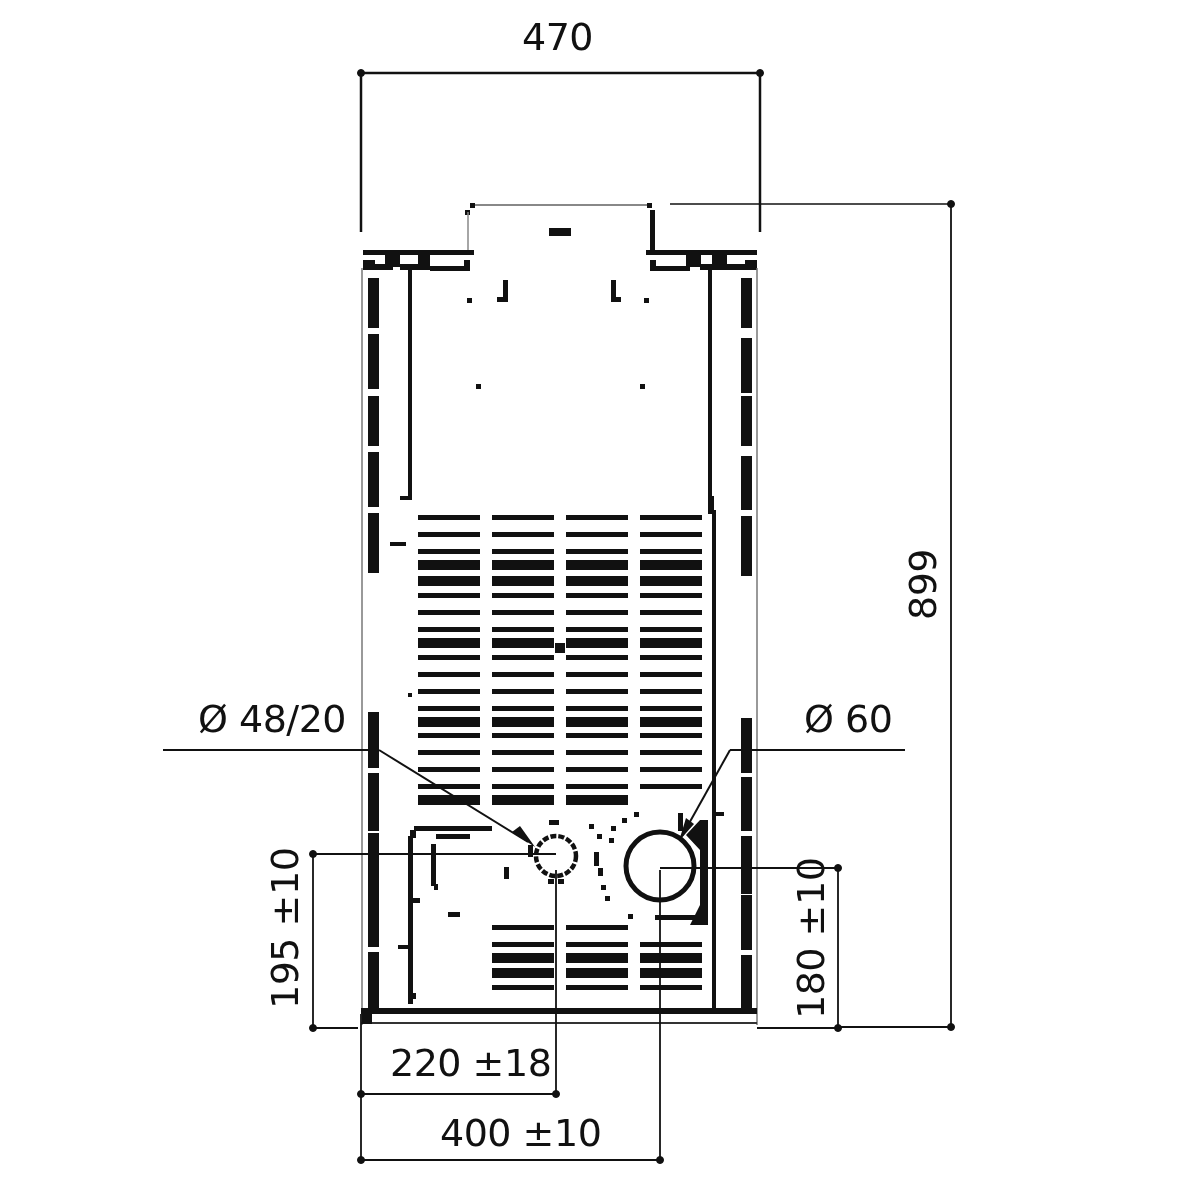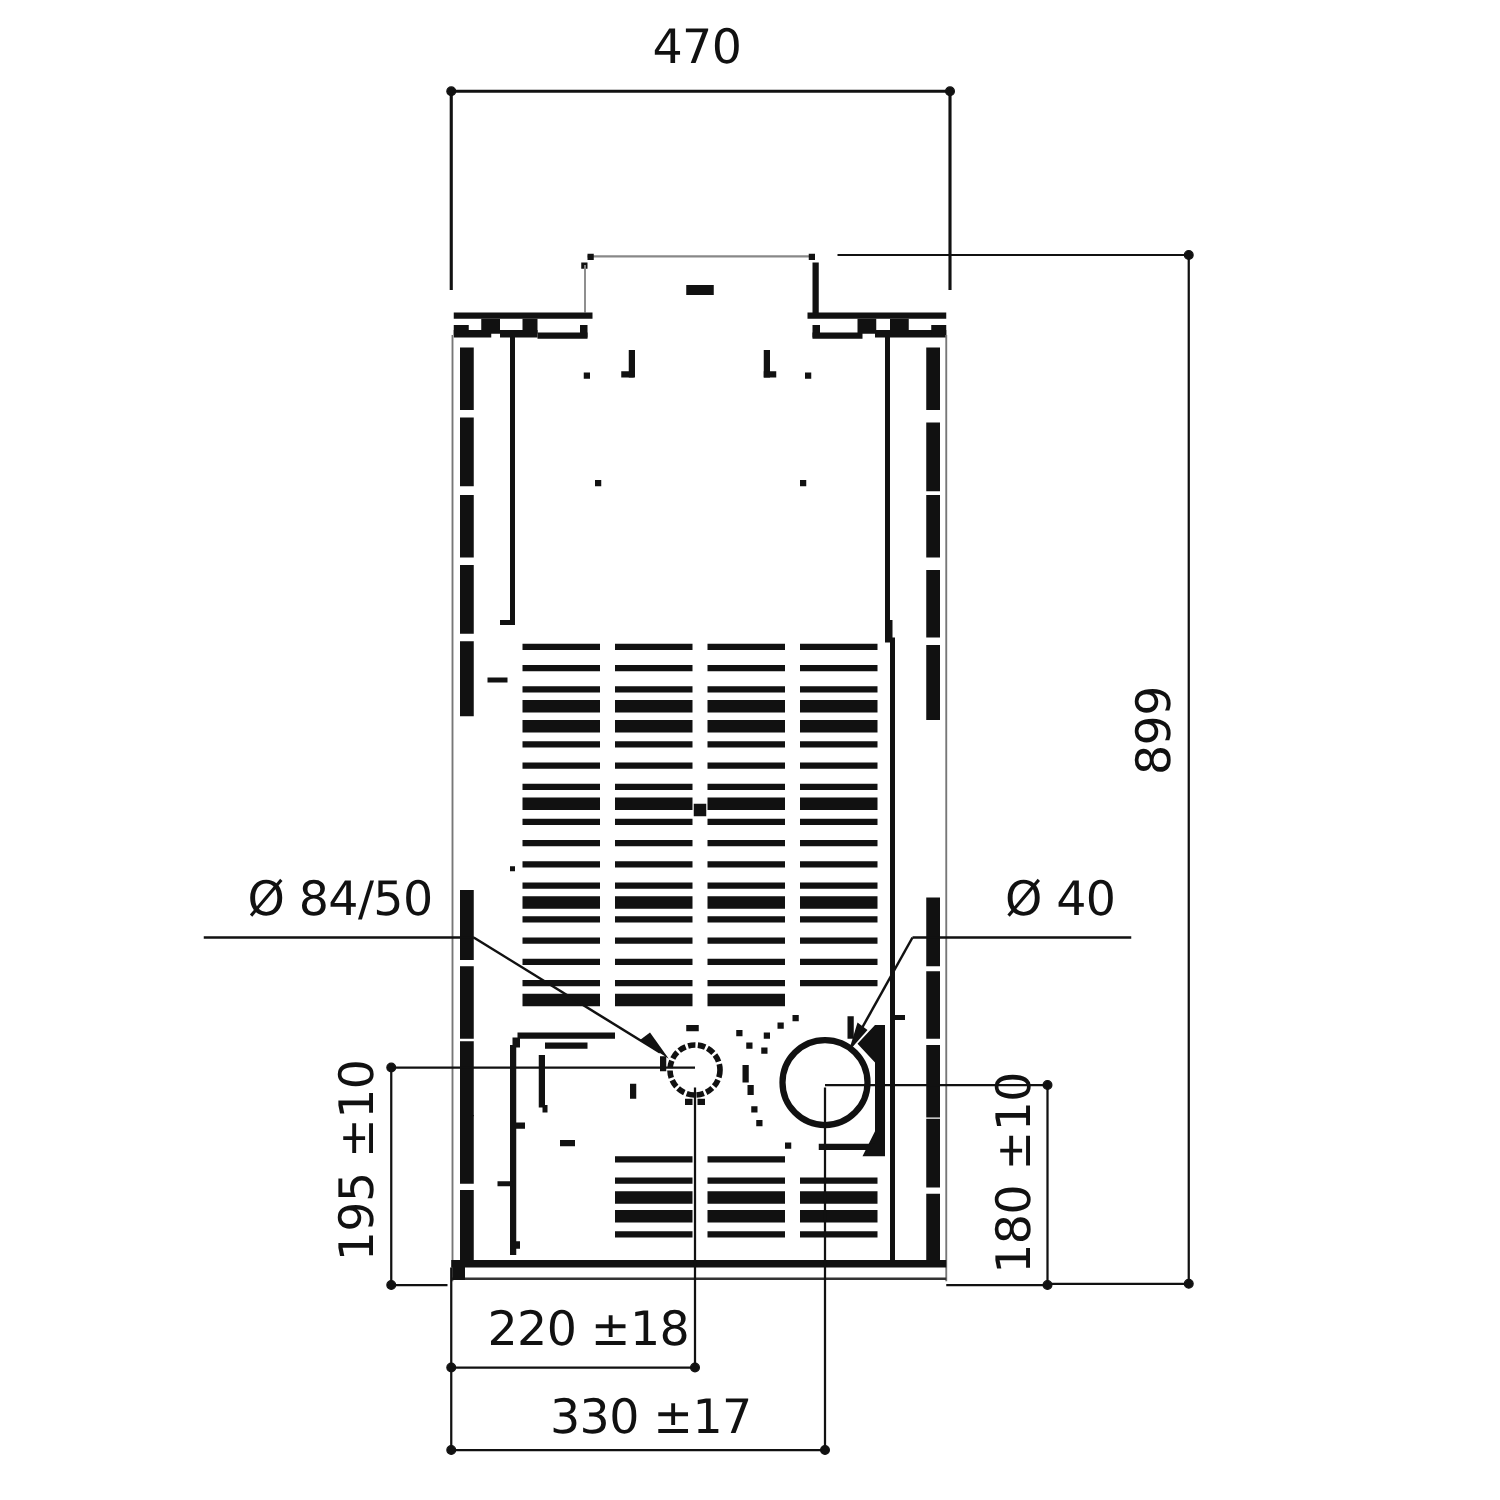--- a/index.html
+++ b/index.html
@@ -280,23 +280,23 @@
     <circle cx="556" cy="1094" r="3.5"></circle>
     <circle cx="361" cy="1160" r="3.5"></circle>
     <circle cx="660" cy="1160" r="3.5"></circle>
   </g>
 </svg>
 
 <div class="dim-label" style="left:522px; top:18px;">470</div>
 
 <div class="dim-label vert" style="left:888px; top:566px; width:70px; text-align:center;">899</div>
 
-<div class="dim-label" style="left:198px; top:700px;">Ø 84/50</div>
-
-<div class="dim-label" style="left:804px; top:700px;">Ø 40</div>
+<div class="dim-label" style="left:198px; top:700px;">Ø 48/20</div>
+
+<div class="dim-label" style="left:804px; top:700px;">Ø 60</div>
 
 <div class="dim-label vert" style="left:220px; top:925px; width:130px; text-align:center;">195 ±10</div>
 
 <div class="dim-label vert" style="left:746px; top:935px; width:130px; text-align:center;">180 ±10</div>
 
 <div class="dim-label" style="left:390px; top:1044px;">220 ±18</div>
 
-<div class="dim-label" style="left:440px; top:1114px;">330 ±17</div>
+<div class="dim-label" style="left:440px; top:1114px;">400 ±10</div>
 
 </body></html>

